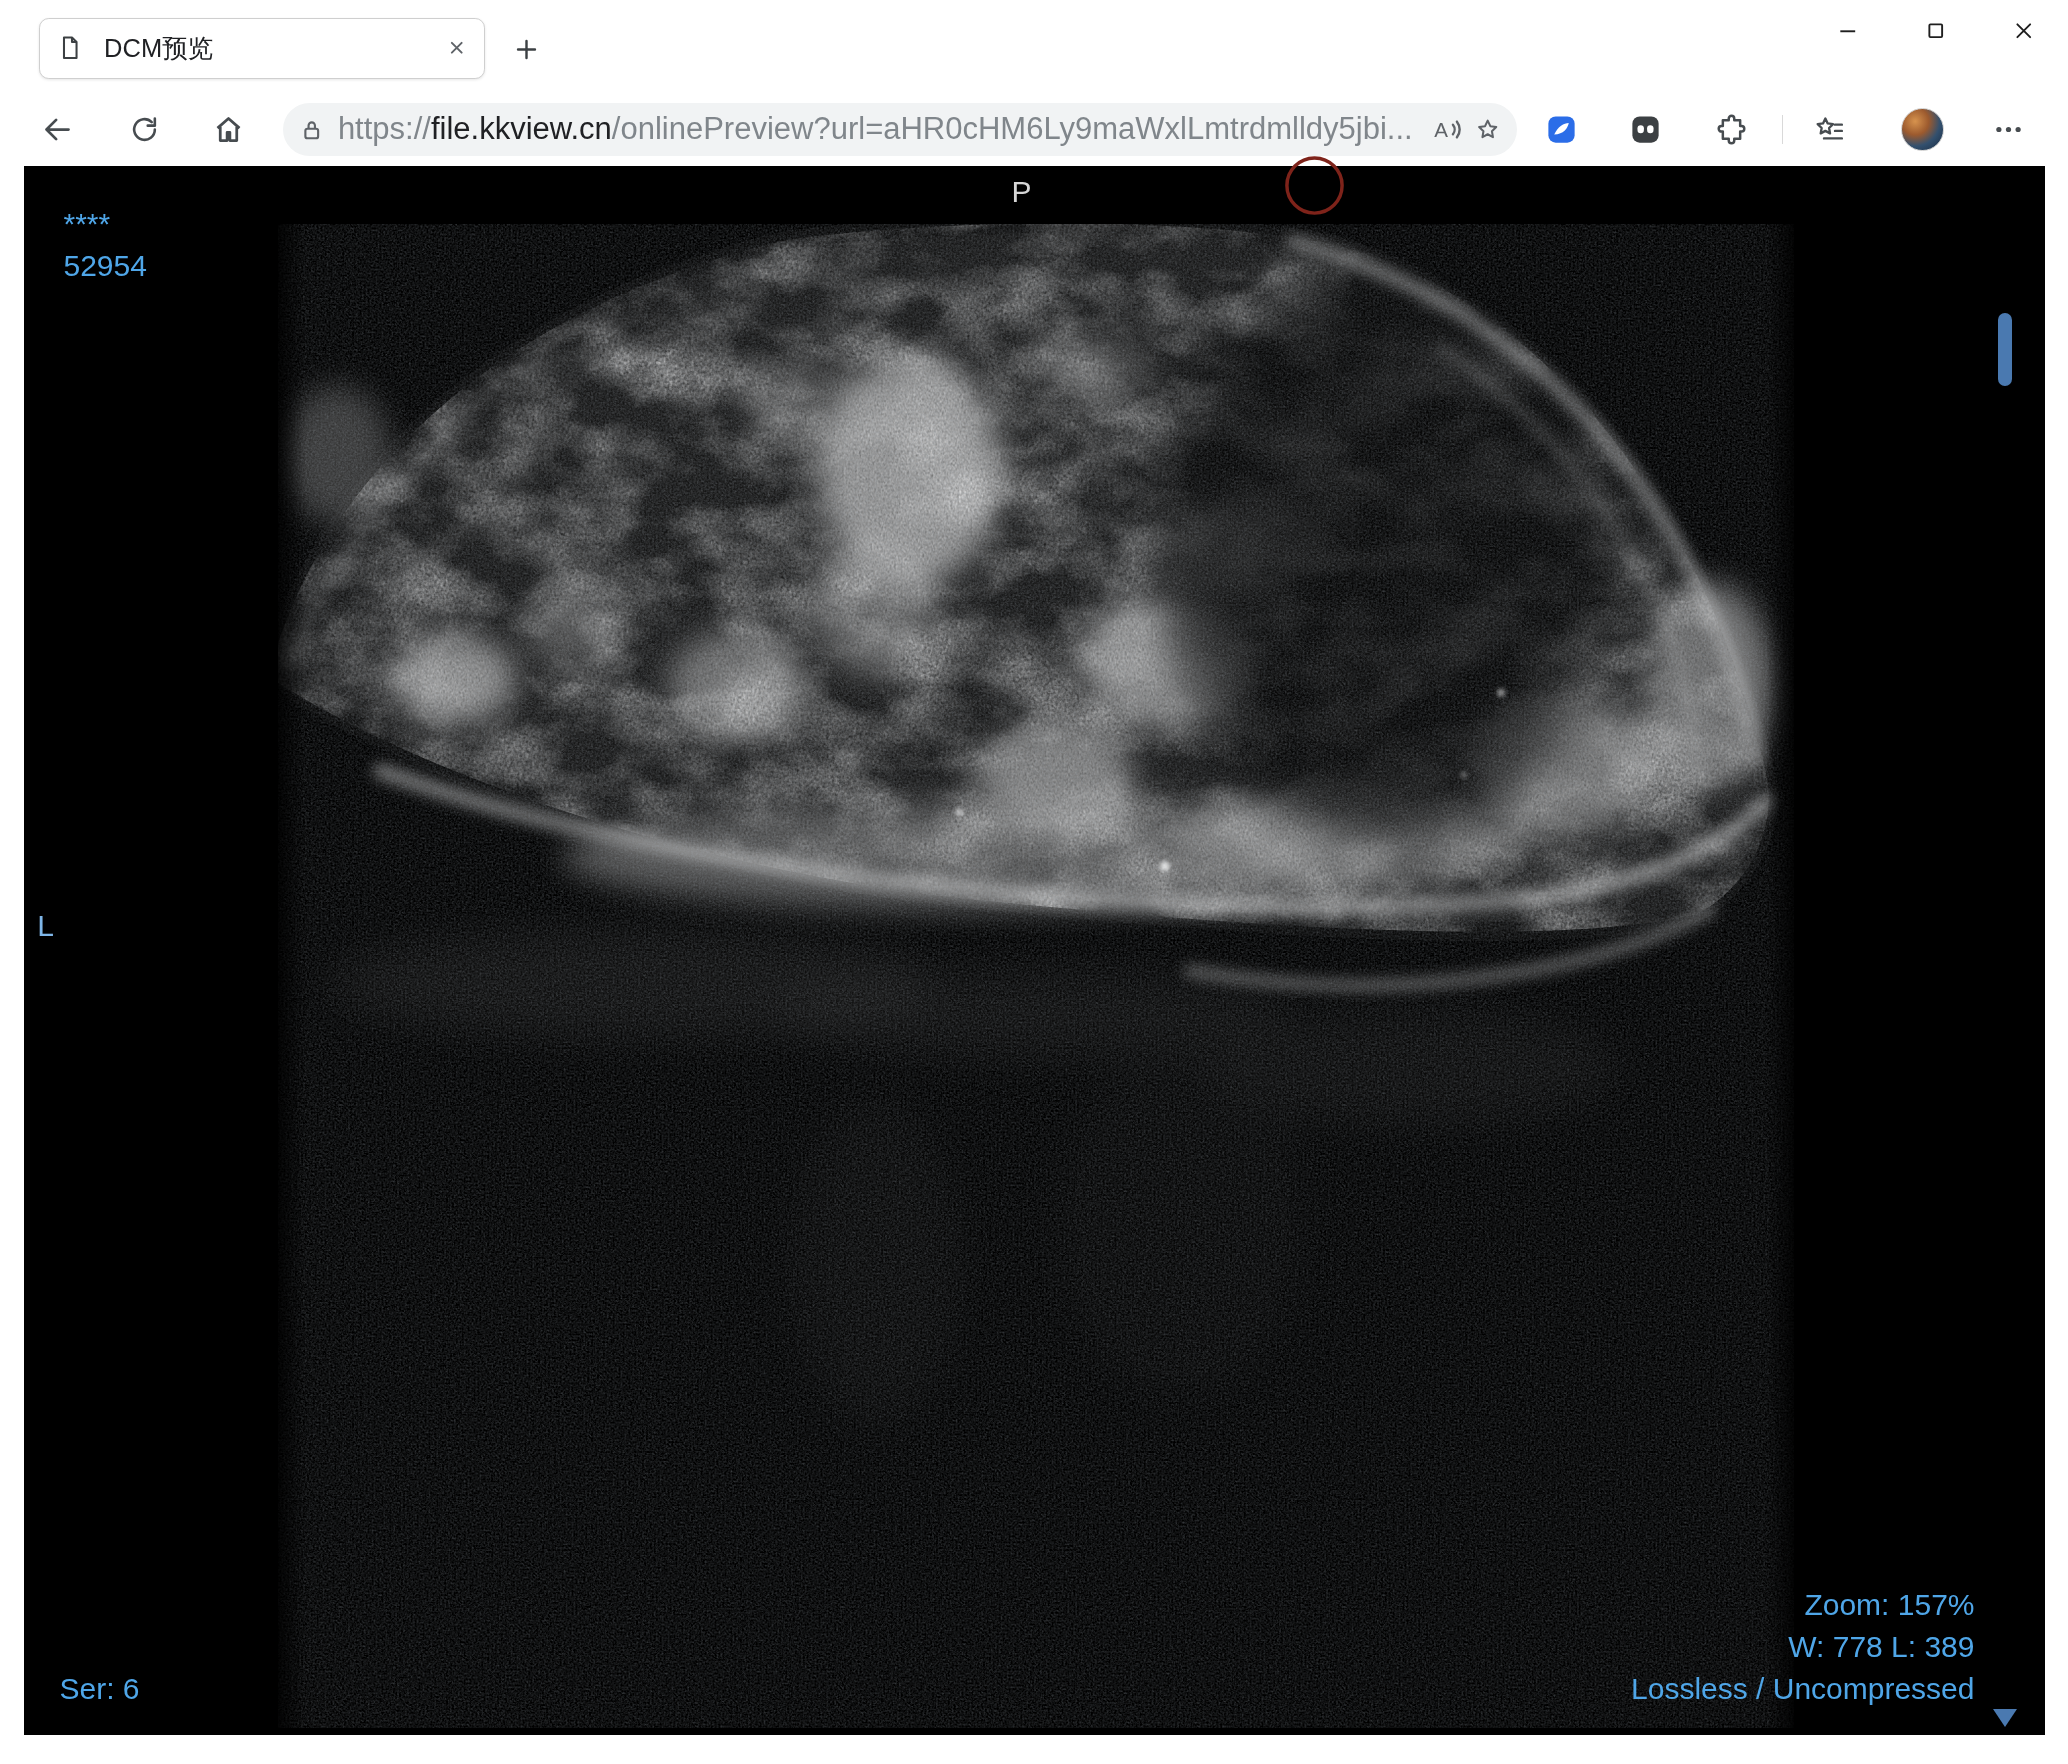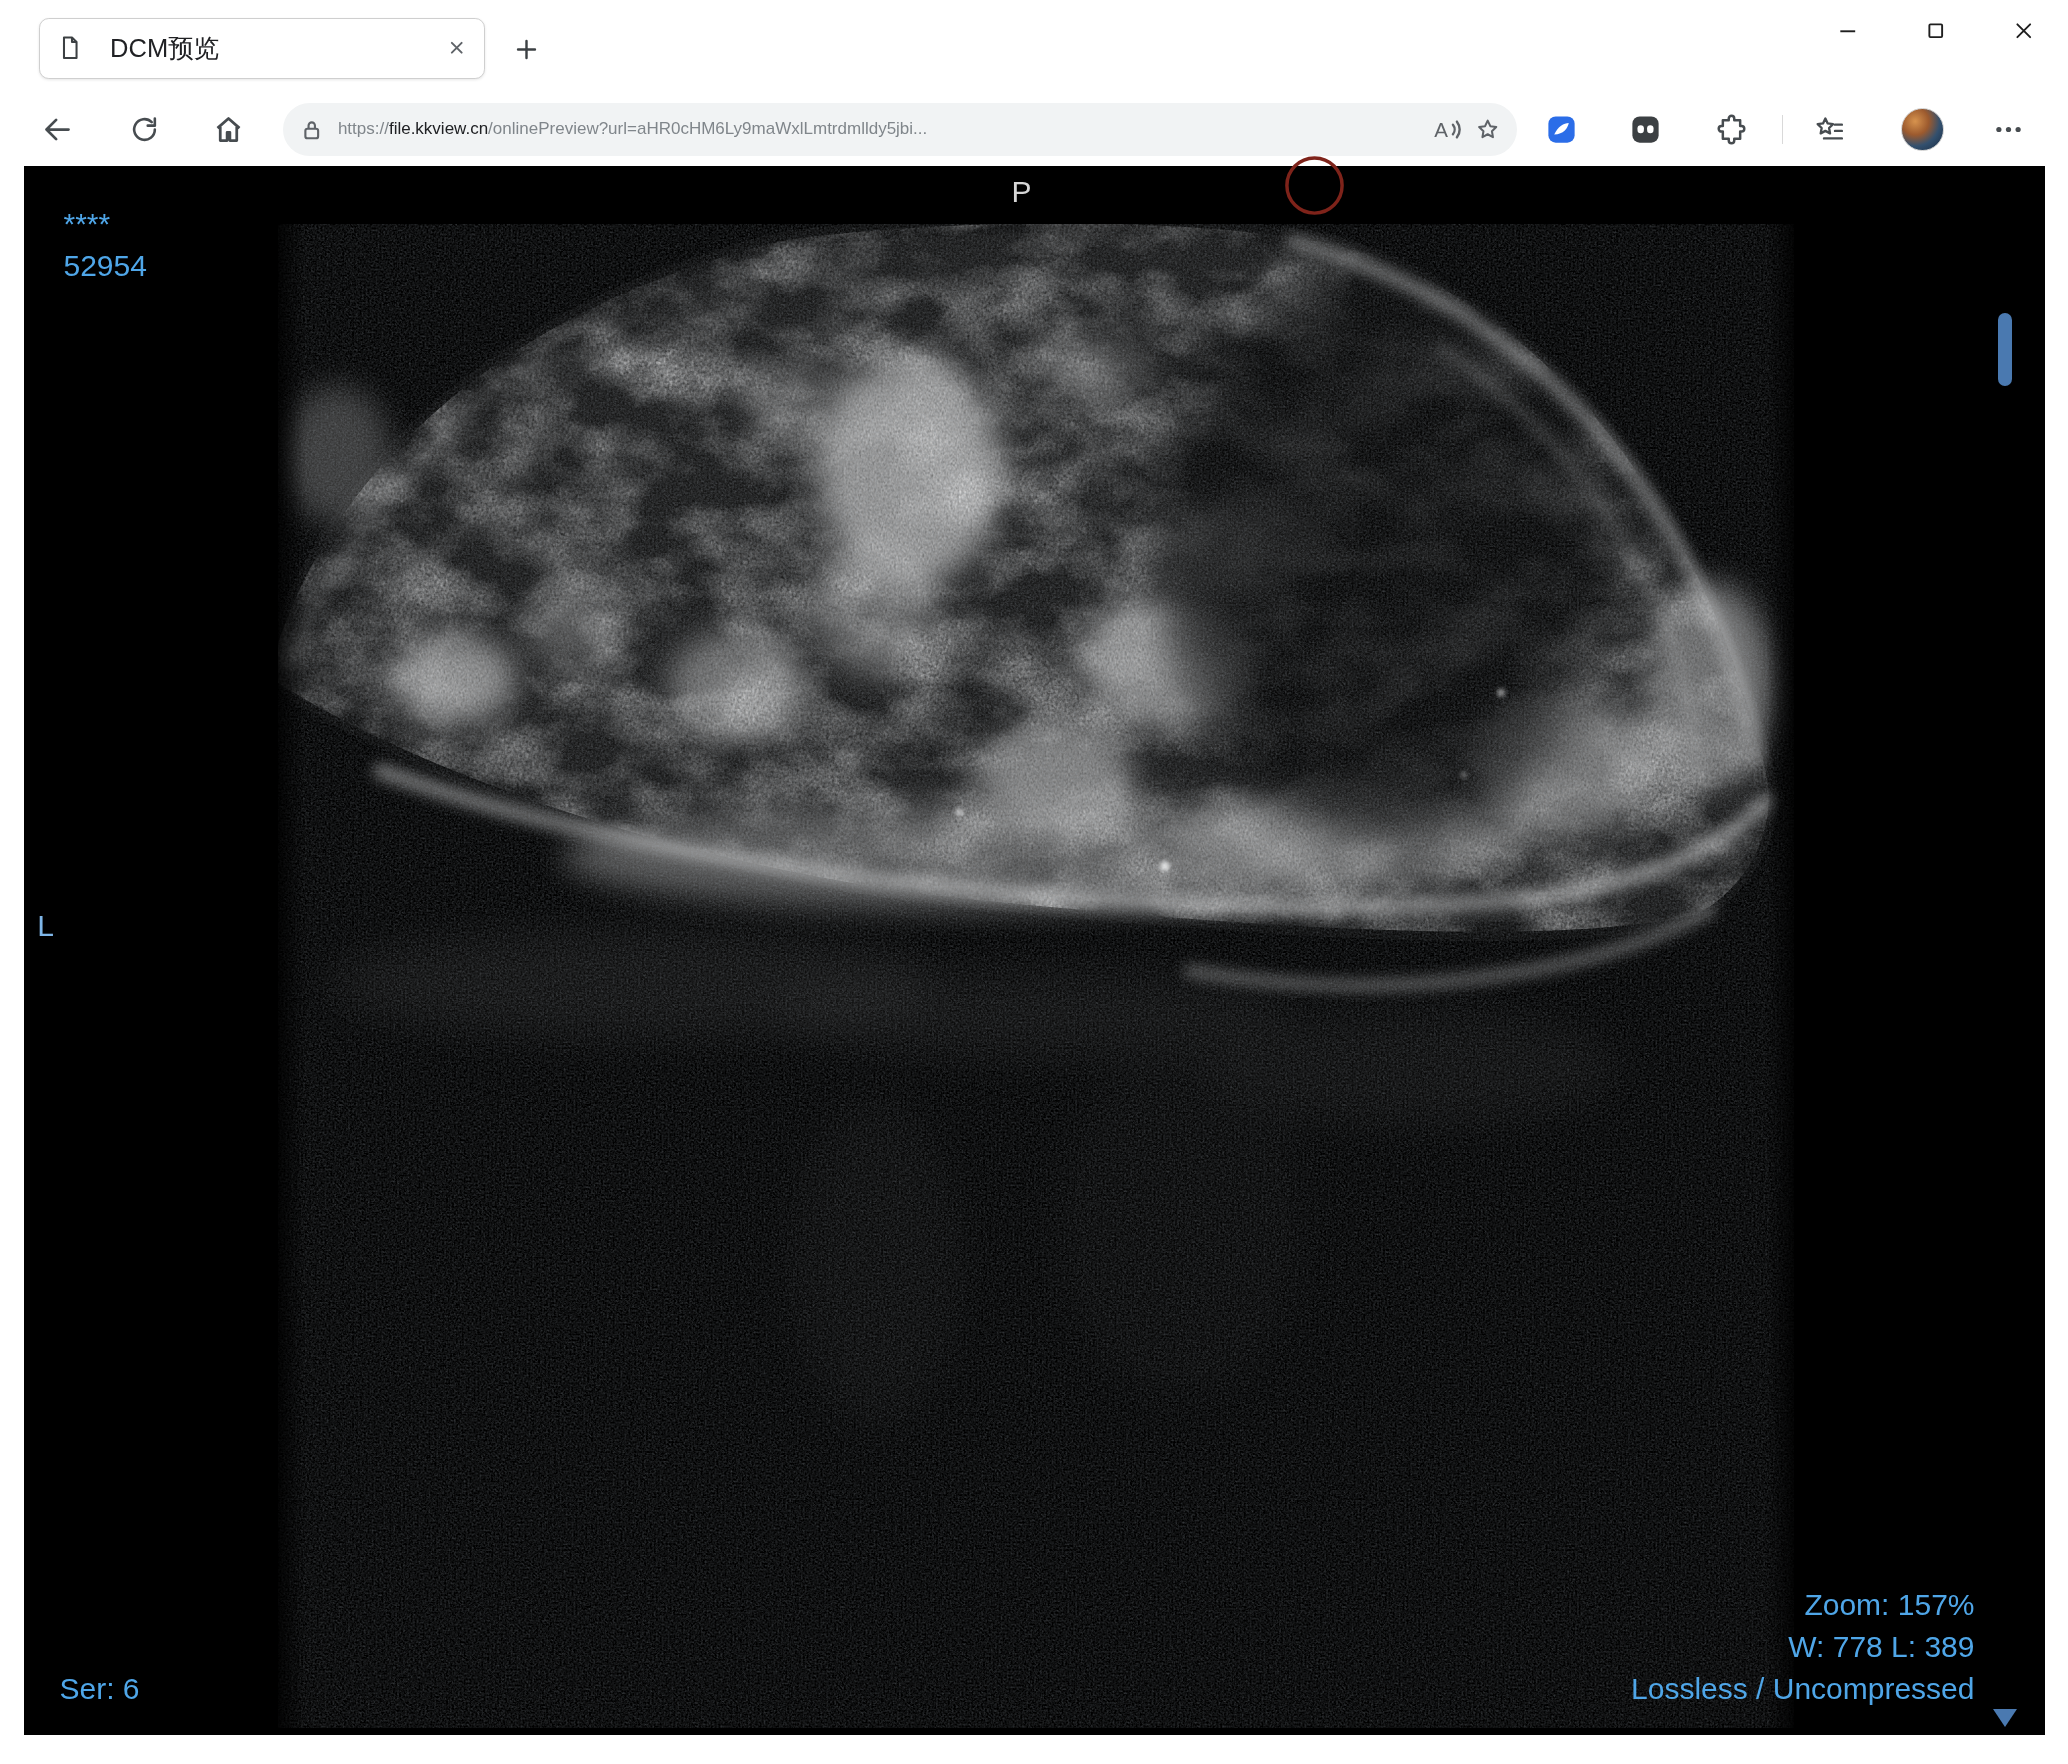--- a/index.html
+++ b/index.html
@@ -10,36 +10,36 @@
   }
   
   .tabstrip{position:absolute;left:0;top:0;width:2068px;height:99px;background:#ffffff;}
   .tab{
     position:absolute;left:39px;top:17.6px;width:446px;height:61px;box-sizing:border-box;
     background:#fff;border:1px solid #cfcfcf;border-radius:9.8px;
     box-shadow:0 1px 2.9px rgba(0,0,0,.10);
     display:flex;align-items:center;padding:0 15.7px;
   }
   .tab-favicon{color:#3c4043;display:flex;align-items:center;}
-  .tab-title{margin-left:27px;font-size:25.5px;color:#202124;flex:1;white-space:nowrap;overflow:hidden;}
+  .tab-title{margin-left:21px;font-size:25.5px;color:#202124;flex:1;white-space:nowrap;overflow:hidden;}
   .tab-close{color:#5f6368;display:flex;align-items:center;margin-left:9.8px;}
   .newtab{position:absolute;left:504px;top:27.4px;width:45px;height:45px;color:#3c4043;
     display:flex;align-items:center;justify-content:center;border-radius:7.8px;}
   .win-controls{position:absolute;right:0;top:0;height:61px;display:flex;}
   .win-btn{width:88px;height:61px;display:flex;align-items:center;justify-content:center;color:#1f1f1f;}
   
   .toolbar{position:absolute;left:0;top:99px;width:2068px;height:60px;background:#ffffff;}
   .tool-btn{position:absolute;top:7.8px;width:45px;height:45px;display:flex;align-items:center;
     justify-content:center;color:#474c50;border-radius:50%;}
   .addressbar{
     position:absolute;left:283px;top:3.9px;width:1234px;height:53px;box-sizing:border-box;
     background:#f1f3f4;border-radius:26.5px;display:flex;align-items:center;padding:0 15.7px;
   }
   .addr-icon{color:#5f6368;display:flex;align-items:center;}
-  .url{margin-left:13.7px;font-size:17px;color:#80868b;white-space:nowrap;overflow:hidden;flex:1;}
+  .url{margin-left:13.7px;font-size:31px;color:#80868b;white-space:nowrap;overflow:hidden;flex:1;}
   .url .domain{color:#202124;}
   .ext-icon{position:absolute;top:9.8px;width:41px;height:41px;display:flex;align-items:center;
     justify-content:center;color:#474c50;}
   .tb-divider{position:absolute;left:1782px;top:15.7px;width:1px;height:29px;background:#d9d9d9;}
   .avatar{
     position:absolute;left:1901px;top:8.8px;width:43px;height:43px;border-radius:50%;
     background:radial-gradient(circle at 32% 30%, #d7934e 0%, #9c5a2e 34%, #33506e 62%, #17293f 100%);
     border:1px solid #d0d0d0;box-sizing:border-box;
   }
   

